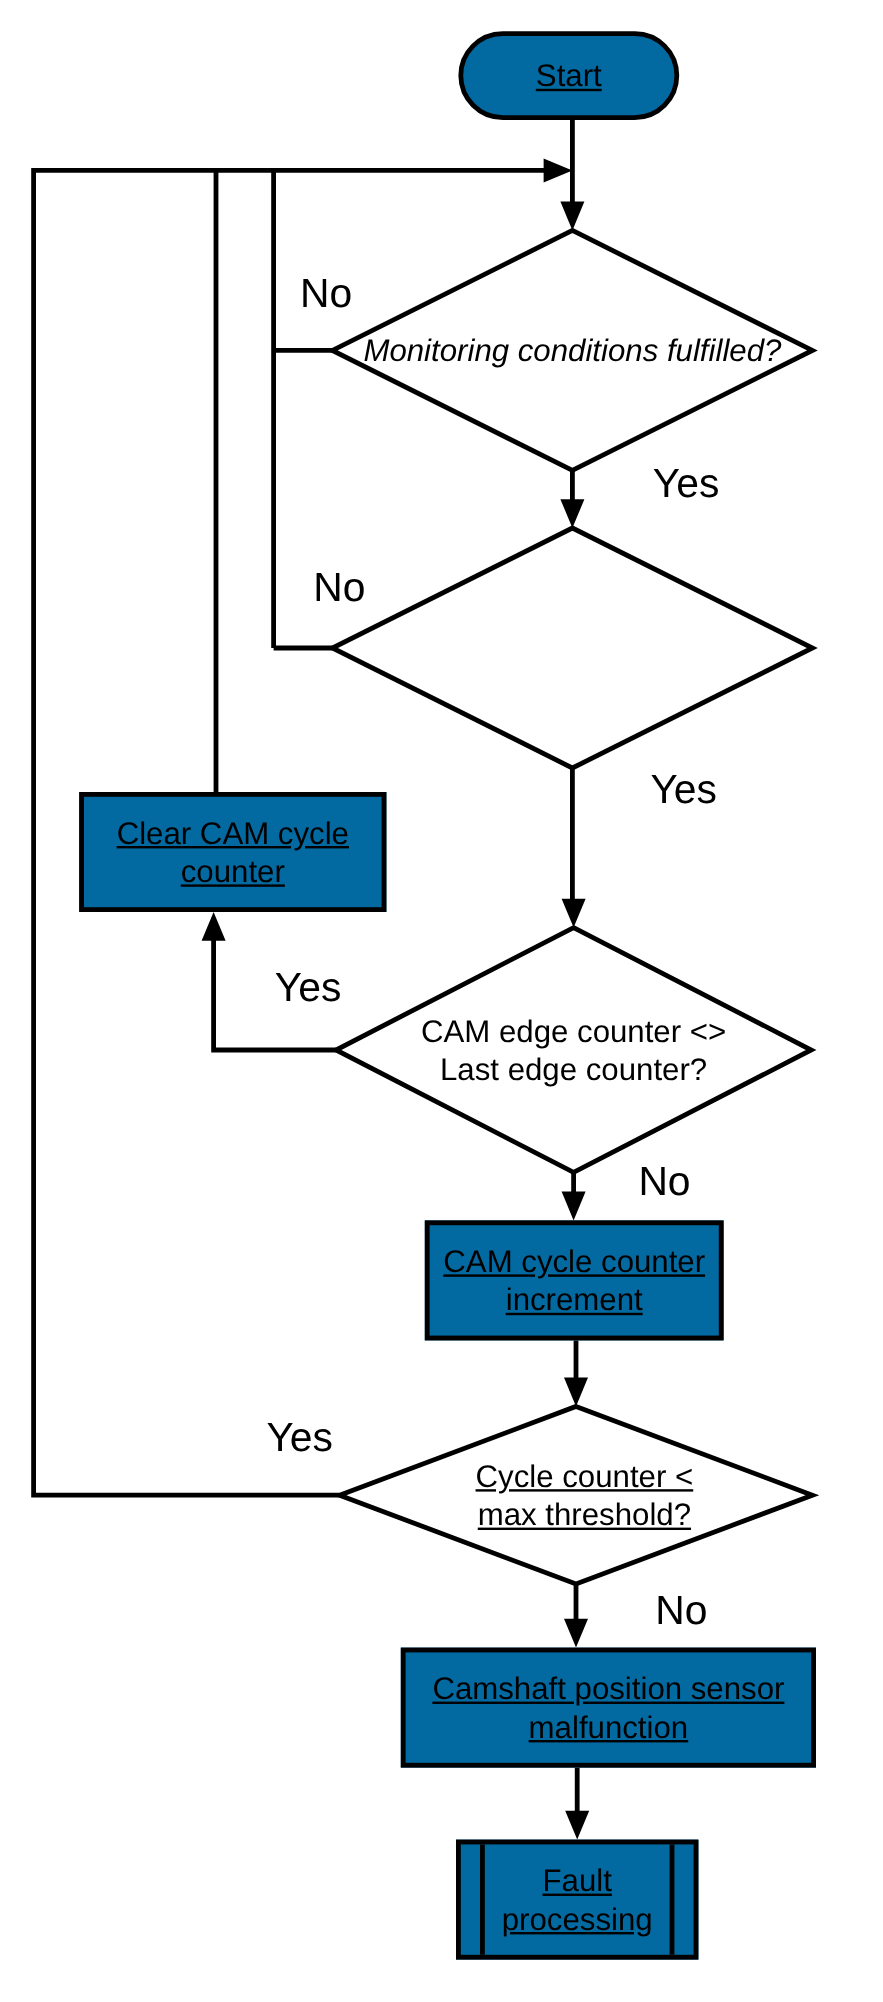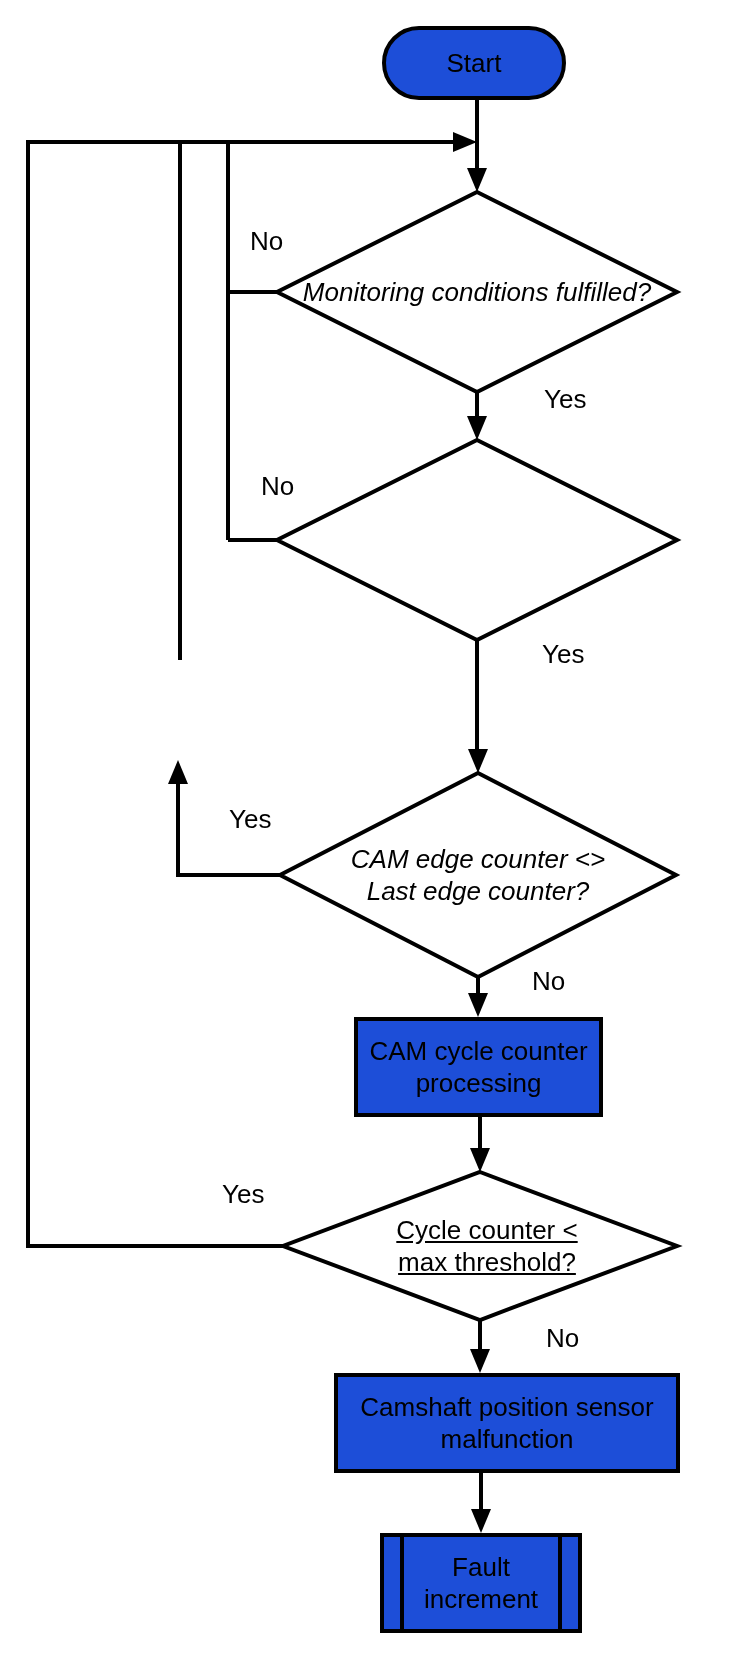--- a/index.html
+++ b/index.html
@@ -9,44 +9,45 @@
     height: 1668px;
     background: #ffffff;
     font-family: "Liberation Sans", sans-serif;
     color: #000000;
     overflow: hidden;
   }
   #wires { position: absolute; left: 0; top: 0; }
   .node {
     position: absolute;
     box-sizing: border-box;
-    background: #1d4ed8;
+    background: #0369a1;
     border: 4px solid #000000;
     display: flex;
     align-items: center;
     justify-content: center;
     text-align: center;
+    text-decoration: underline;
   }
   .terminator { border-radius: 37px; }
   .node-label {
     white-space: pre-line;
     font-size: 26px;
     line-height: 1.25;
   }
   .dlabel {
     position: absolute;
     display: flex;
     align-items: center;
     justify-content: center;
     text-align: center;
     pointer-events: none;
   }
   .edge-label {
     position: absolute;
-    font-size: 26px;
+    font-size: 34px;
     line-height: 1;
     white-space: nowrap;
   }
   .pbar {
     position: absolute;
     top: 0;
     bottom: 0;
     width: 4px;
     background: #000000;
   }
@@ -91,40 +92,44 @@
       <polygon points="477,440 677,540 477,640 277,540"></polygon>
       <polygon points="478,773 676,875 478,977 280,875"></polygon>
       <polygon points="480,1172 677,1246 480,1320 283,1246"></polygon>
     </g>
   </svg>
 
   <div class="node terminator" style="left:382px; top:26px; width:184px; height:74px;">
     <div class="node-label">Start</div>
   </div>
 
+  <div class="node" style="left:66px; top:660px; width:256px; height:100px;">
+    <div class="node-label">Clear CAM cycle
+counter</div>
+  </div>
 
   <div class="node" style="left:354px; top:1017px; width:249px; height:100px;">
     <div class="node-label">CAM cycle counter
-processing</div>
+increment</div>
   </div>
 
   <div class="node" style="left:334px; top:1373px; width:346px; height:100px;">
     <div class="node-label">Camshaft position sensor
 malfunction</div>
   </div>
 
   <div class="node" style="left:380px; top:1533px; width:202px; height:100px;">
     <div class="pbar" style="left:16px;"></div>
     <div class="pbar" style="right:16px;"></div>
     <div class="node-label">Fault
-increment</div>
+processing</div>
   </div>
 
   <div class="dlabel node-label" style="left:257px; top:242px; width:440px; height:100px;font-style:italic;">Monitoring conditions fulfilled?</div>
-  <div class="dlabel node-label" style="left:258px; top:825px; width:440px; height:100px;font-style:italic;">CAM edge counter &lt;&gt;
+  <div class="dlabel node-label" style="left:258px; top:825px; width:440px; height:100px;">CAM edge counter &lt;&gt;
 Last edge counter?</div>
   <div class="dlabel node-label" style="left:267px; top:1196px; width:440px; height:100px;text-decoration:underline;">Cycle counter &lt;
 max threshold?</div>
 
   <div class="edge-label" style="left:250px; top:228px;">No</div>
   <div class="edge-label" style="left:544px; top:386px;">Yes</div>
   <div class="edge-label" style="left:261px; top:473px;">No</div>
   <div class="edge-label" style="left:542px; top:641px;">Yes</div>
   <div class="edge-label" style="left:229px; top:806px;">Yes</div>
   <div class="edge-label" style="left:532px; top:968px;">No</div>

